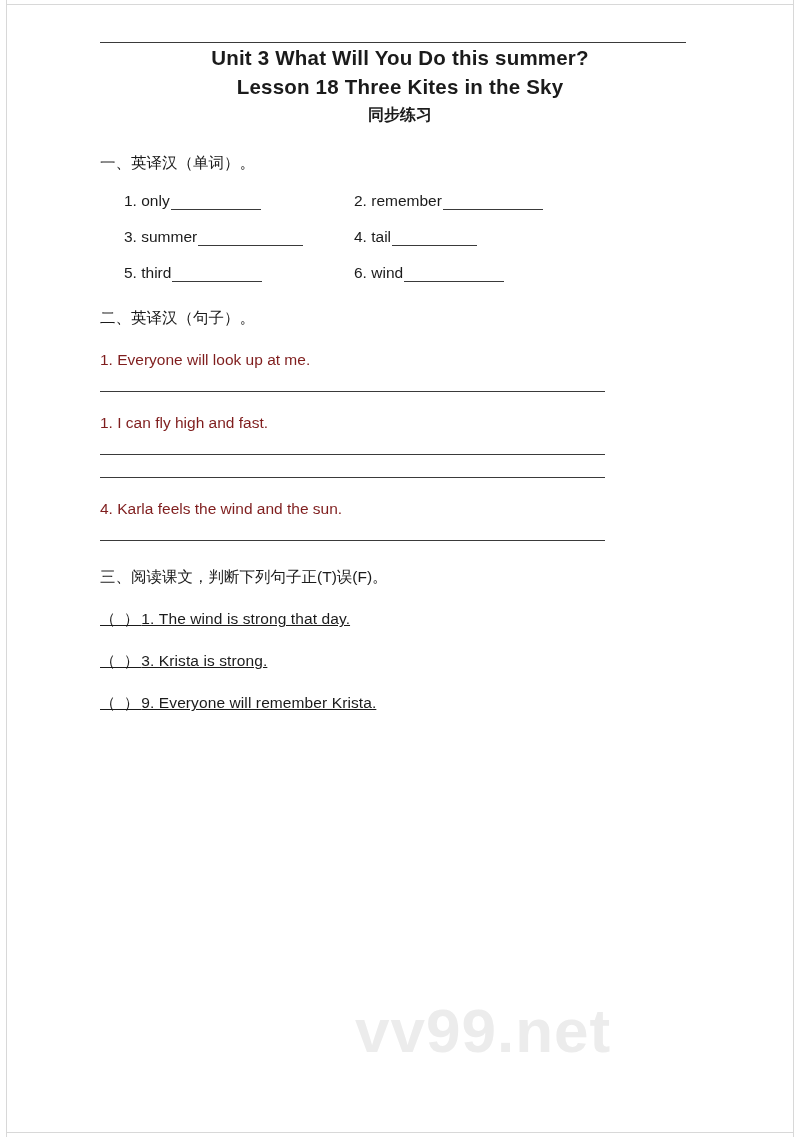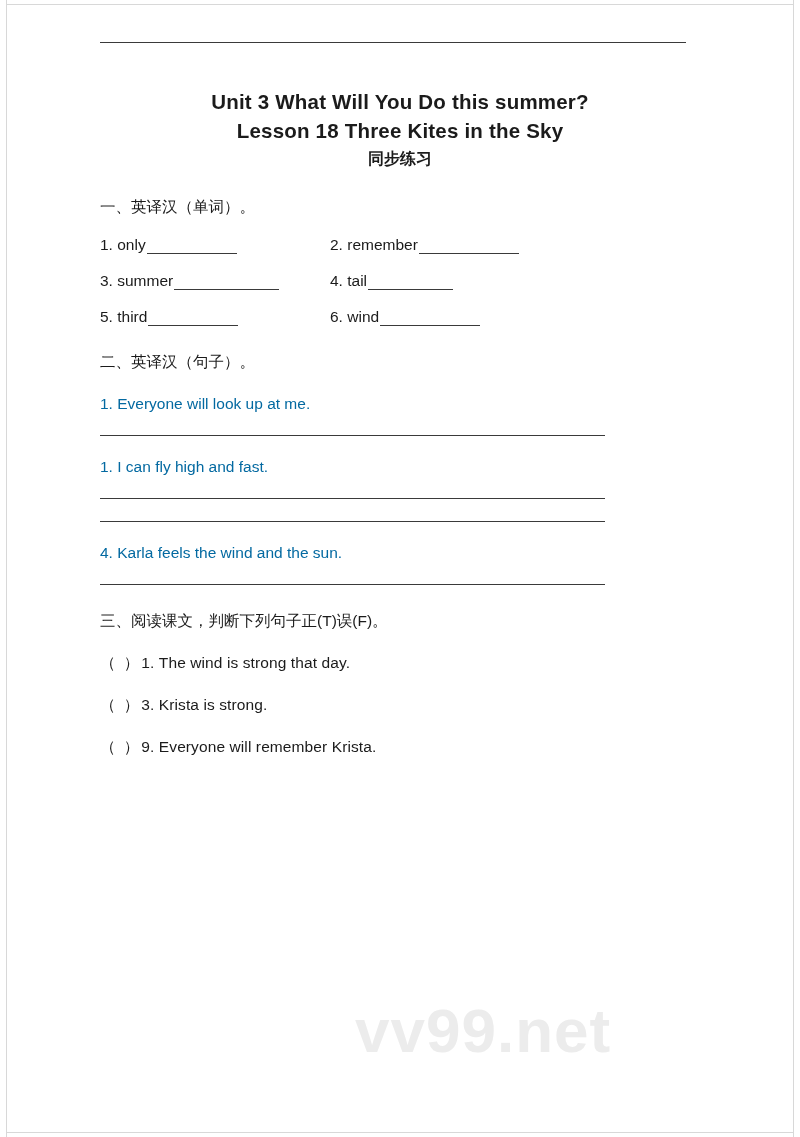--- a/index.html
+++ b/index.html
@@ -53,21 +53,20 @@
     top: 28px;
     width: 600px;
   }
   .top-rule {
     width: 586px;
     height: 0;
     border-top: 1.6px solid #3a3a3a;
     margin: 14px 0 0 0;
   }
   .title-block {
-    margin-top: 44px;
     text-align: center;
   }
   .title-line {
     font-size: 20.5px;
     font-weight: bold;
     letter-spacing: 0.2px;
     line-height: 1.42;
     color: #1b1b1b;
   }
   .title-cn {
@@ -93,43 +92,44 @@
   .word-item {
     white-space: nowrap;
   }
   .word-item .blank {
     display: inline-block;
     border-bottom: 1.3px solid #3a3a3a;
     vertical-align: bottom;
     height: 14px;
     margin-left: 1px;
   }
-  .row-a .item1 { width: 230px; }
+  .row-a .item1 { width: 230px; margin-left: 24px; }
   .row-a .item2 { }
   .blank-90 { width: 90px; }
   .blank-100 { width: 100px; }
   .blank-105 { width: 105px; }
   .blank-85 { width: 85px; }
 
   .sentence-item {
     font-size: 15.5px;
-    color: #0369a1;
+    color: #7f1d1d;
     margin-top: 22px;
   }
   .answer-rule {
     width: 505px;
     height: 0;
     border-top: 1.4px solid #3a3a3a;
     margin-top: 22px;
   }
   .tf-item {
     font-size: 15.5px;
     color: #1b1b1b;
     margin-top: 21px;
     letter-spacing: 0.1px;
+    text-decoration: underline;
   }
   .tf-item .paren {
     letter-spacing: 2px;
   }
   .watermark {
     position: absolute;
     left: 355px;
     top: 995px;
     font-size: 62px;
     font-weight: bold;

